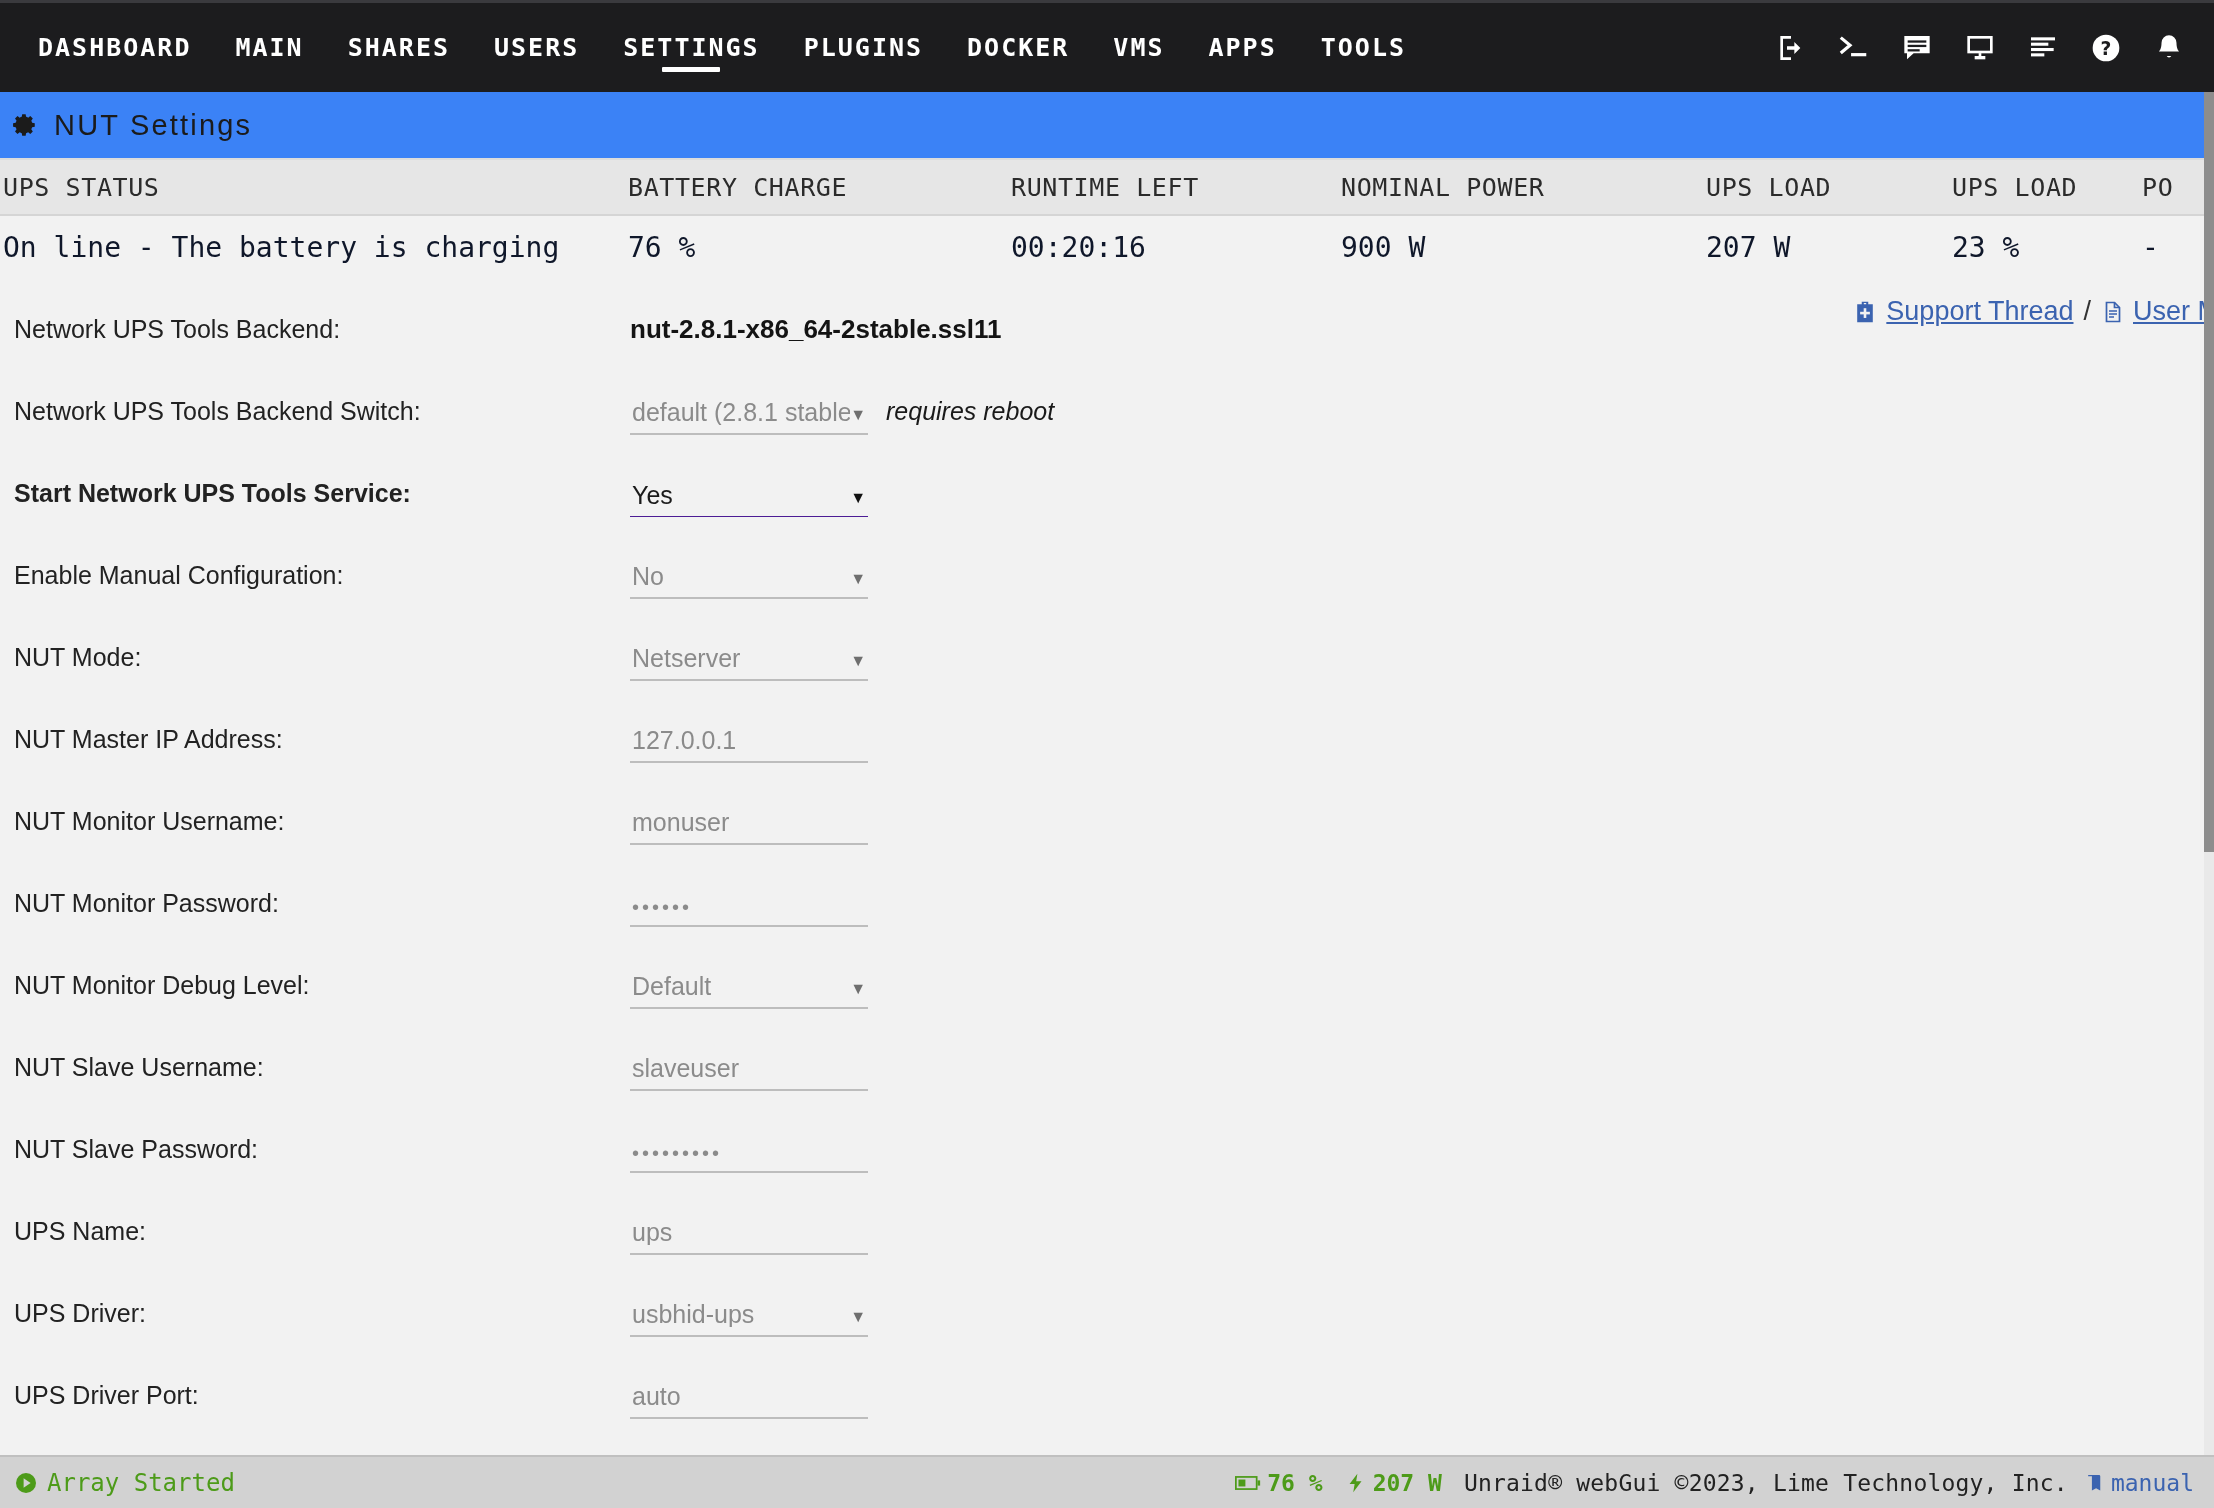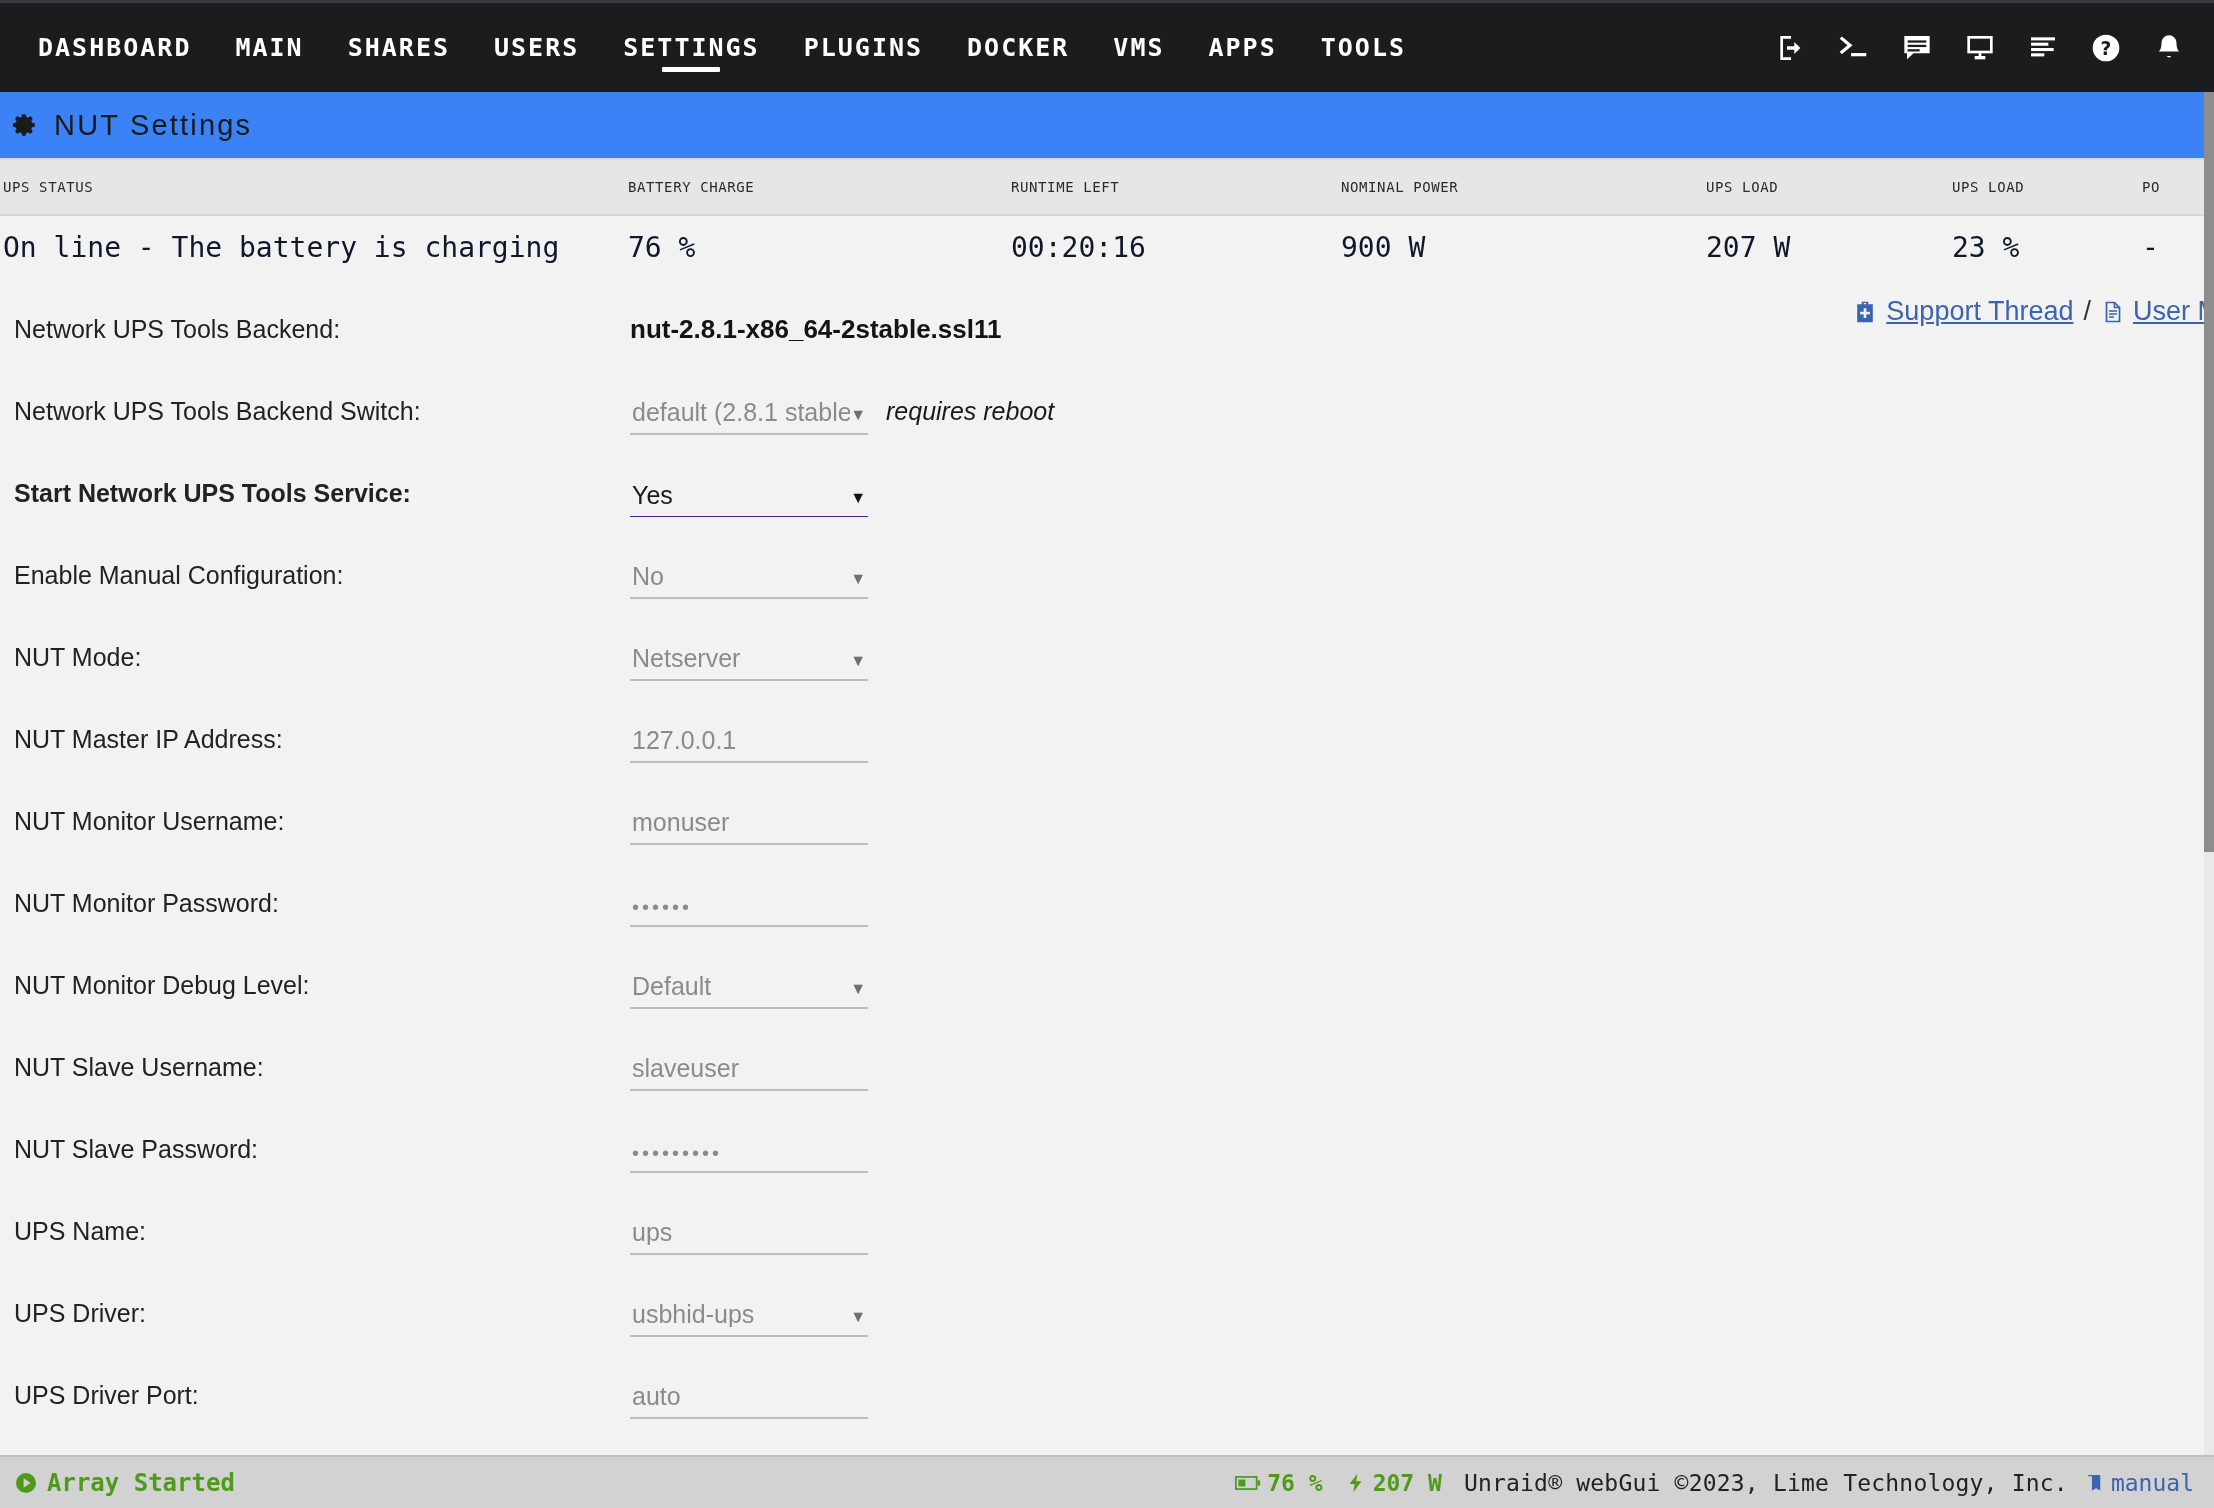--- a/index.html
+++ b/index.html
@@ -98,21 +98,21 @@
     height: 56px;
     background: #e6e6e6;
     border-bottom: 2px solid #d5d5d5;
   }
   .ups-row {
     height: 62px;
     background: #f2f2f2;
   }
   .ups-head .c {
     font-family: "DejaVu Sans Mono", monospace;
-    font-size: 14px;
+    font-size: 25px;
     letter-spacing: 0.6px;
     color: #2b2b2b;
     white-space: nowrap;
     overflow: hidden;
   }
   .ups-row .c {
     font-family: "DejaVu Sans Mono", monospace;
     font-size: 28px;
     color: #0f172a;
     white-space: nowrap;
@@ -230,21 +230,21 @@
     align-items: center;
     justify-content: space-between;
     padding: 0 20px 0 14px;
   }
   .footer-left {
     display: flex;
     align-items: center;
     color: #4d9b19;
     font-family: "DejaVu Sans Mono", monospace;
     font-size: 24px;
-    font-weight: bold;
+    font-weight: normal;
   }
   .footer-left .pl { margin-right: 9px; display: inline-flex; }
   .footer-right {
     display: flex;
     align-items: center;
     font-family: "DejaVu Sans Mono", monospace;
     font-size: 23px;
     color: #222;
     gap: 0;
   }

